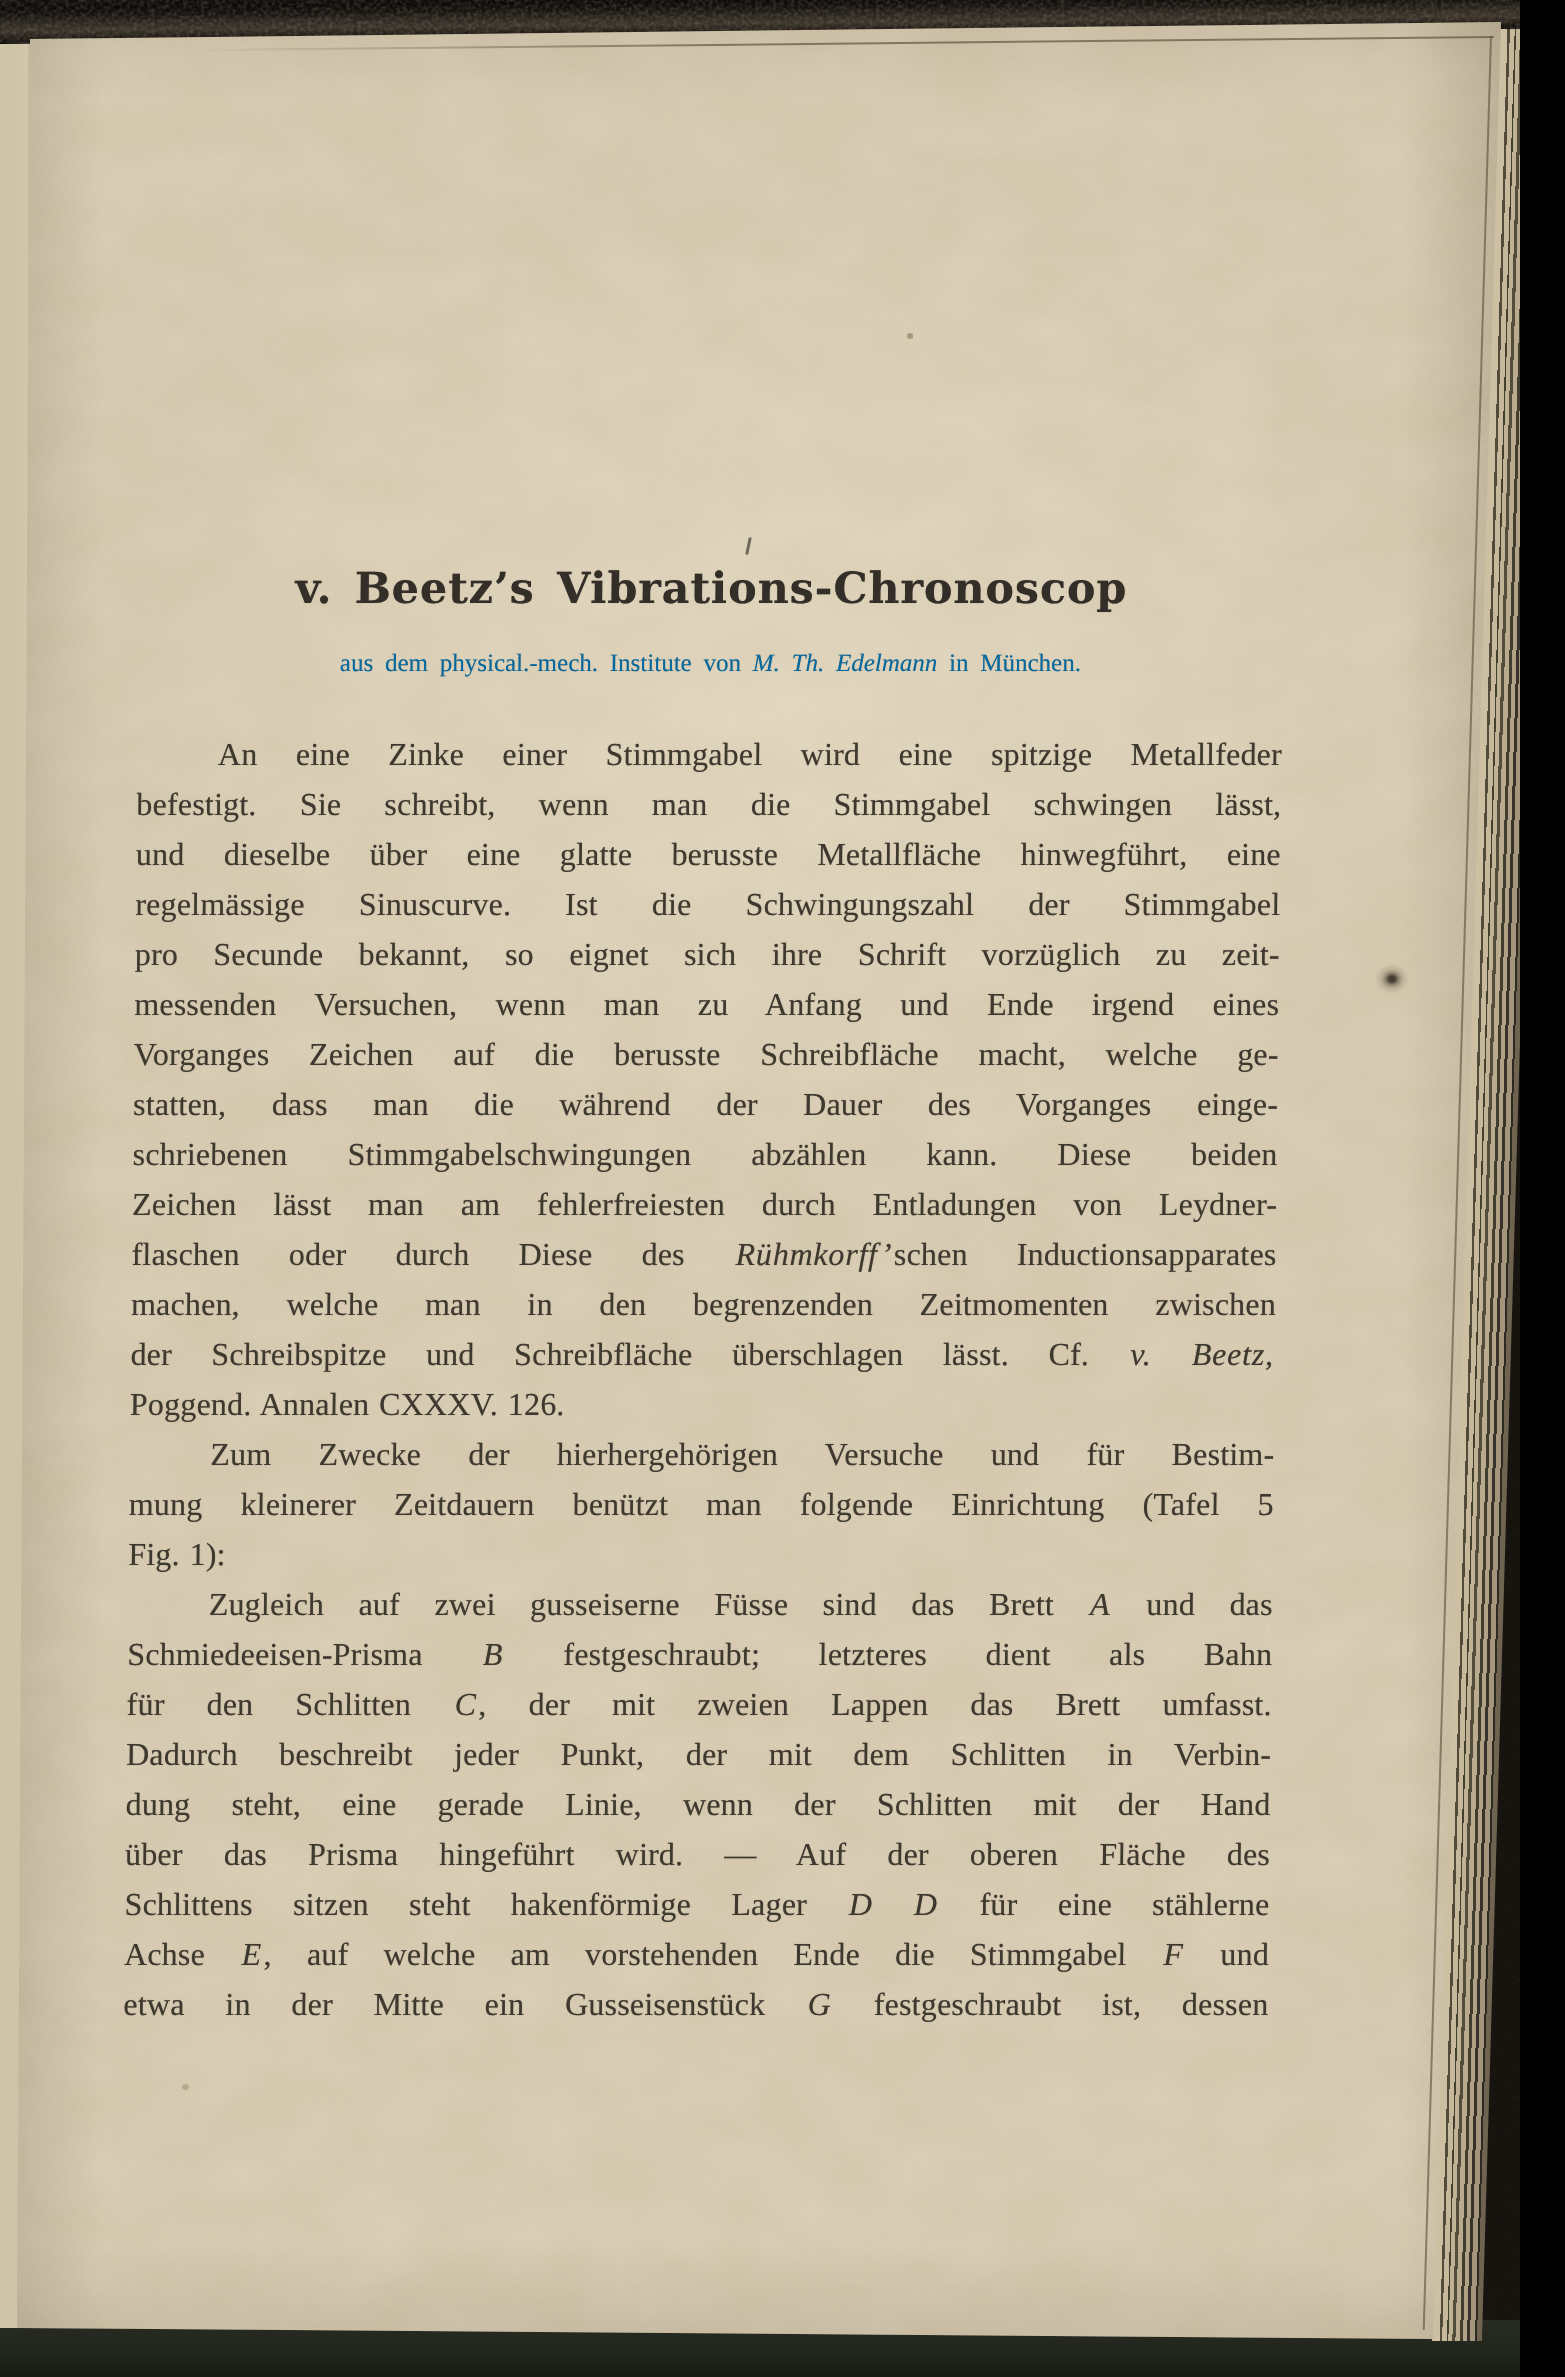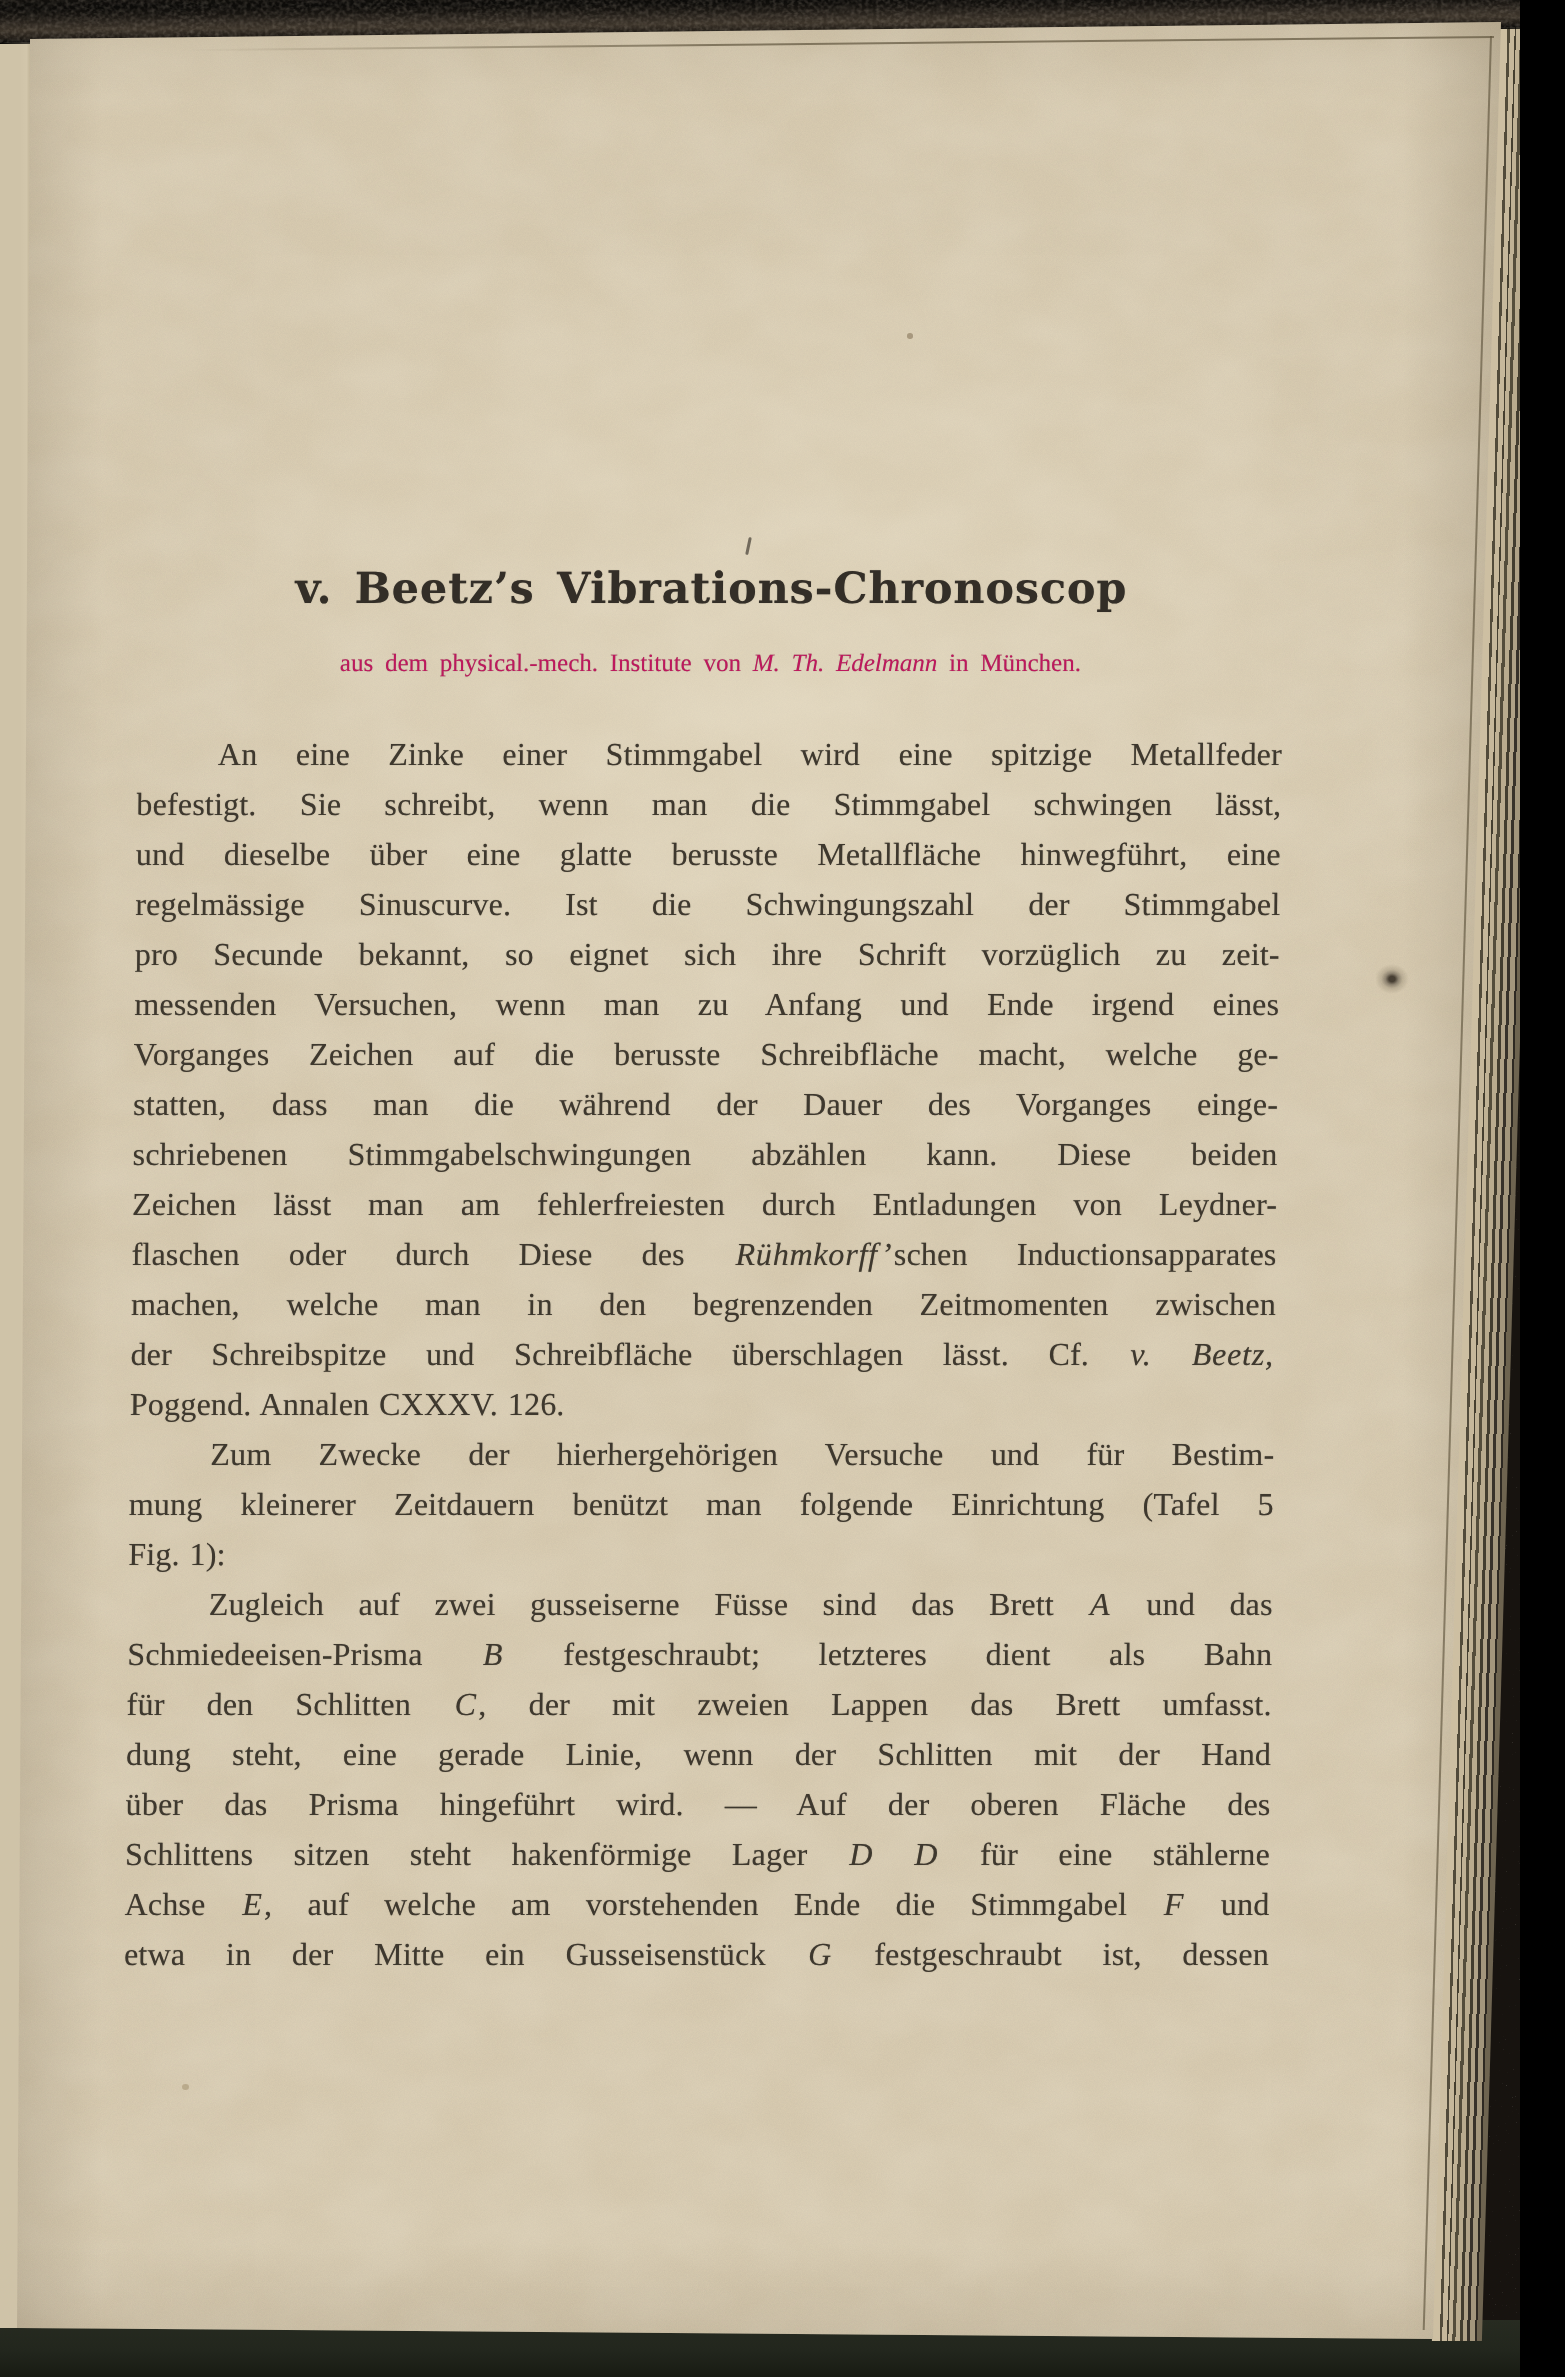--- a/index.html
+++ b/index.html
@@ -80,21 +80,21 @@
     transform:skewX(-0.62deg); transform-origin:0 0; color:var(--ink);
   }
   .doc-title{
     position:absolute; top:-4.7px; left:0; right:0; text-align:center;
     font-family:"DejaVu Serif","Liberation Serif",serif; font-weight:700;
     font-size:43px; letter-spacing:0.8px; word-spacing:6.3px; color:var(--title-ink);
     text-shadow:0 0 0.8px rgba(50,45,38,0.5);
   }
   .doc-subtitle{
     position:absolute; top:81px; left:0; right:0; text-align:center;
-    font-size:25px; word-spacing:5.5px; color:#be185d;
+    font-size:25px; word-spacing:5.5px; color:#0369a1;
     text-shadow:0 0 0.8px rgba(62,56,46,0.4);
   }
   .doc-subtitle em{font-style:italic;}
   .bodytext{
     position:absolute; top:161px; left:0; right:0;
     font-size:32px; letter-spacing:0.2px; word-spacing:1.6px;
     text-shadow:0 0 0.9px rgba(62,56,46,0.5);
   }
   .line{
     height:50px; line-height:50px; overflow:hidden;
@@ -178,20 +178,21 @@
           <div class="line"><span>flaschen oder durch Diese des </span><em>Rühmkorff’</em><span>schen Inductionsapparates</span></div>
           <div class="line"><span>machen, welche man in den begrenzenden Zeitmomenten zwischen</span></div>
           <div class="line"><span>der Schreibspitze und Schreibfläche überschlagen lässt. Cf. </span><em>v. Beetz,</em></div>
           <div class="line rag"><span>Poggend. Annalen CXXXV. 126.</span></div>
           <div class="line ind"><span>Zum Zwecke der hierhergehörigen Versuche und für Bestim-</span></div>
           <div class="line"><span>mung kleinerer Zeitdauern benützt man folgende Einrichtung (Tafel 5</span></div>
           <div class="line rag"><span>Fig. 1):</span></div>
           <div class="line ind"><span>Zugleich auf zwei gusseiserne Füsse sind das Brett </span><em>A</em><span> und das</span></div>
           <div class="line"><span>Schmiedeeisen-Prisma </span><em>B</em><span> festgeschraubt; letzteres dient als Bahn</span></div>
           <div class="line"><span>für den Schlitten </span><em>C</em><span>, der mit zweien Lappen das Brett umfasst.</span></div>
+          <div class="line"><span>Dadurch beschreibt jeder Punkt, der mit dem Schlitten in Verbin-</span></div>
           <div class="line"><span>dung steht, eine gerade Linie, wenn der Schlitten mit der Hand</span></div>
           <div class="line"><span>über das Prisma hingeführt wird. — Auf der oberen Fläche des</span></div>
           <div class="line"><span>Schlittens sitzen steht hakenförmige Lager </span><em>D D</em><span> für eine stählerne</span></div>
           <div class="line"><span>Achse </span><em>E</em><span>, auf welche am vorstehenden Ende die Stimmgabel </span><em>F</em><span> und</span></div>
           <div class="line"><span>etwa in der Mitte ein Gusseisenstück </span><em>G</em><span> festgeschraubt ist, dessen</span></div>
         </div>
     </div>
   </div>
 </div>
 

